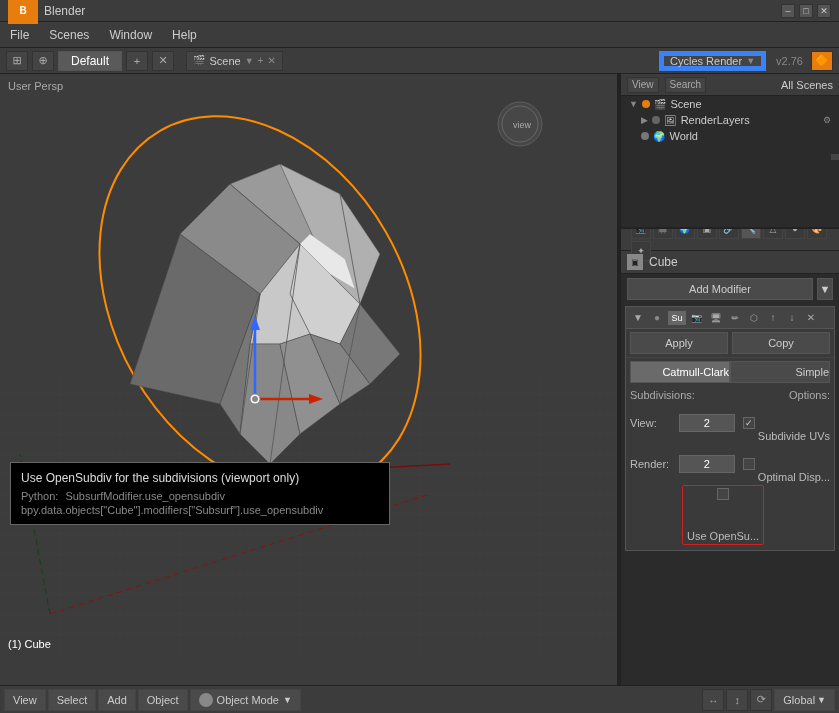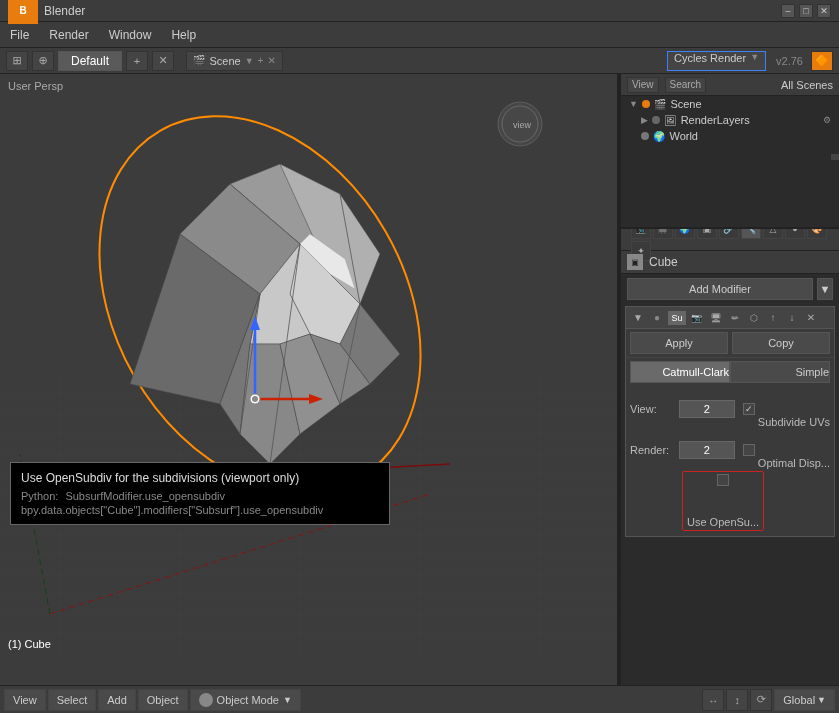--- a/index.html
+++ b/index.html
@@ -125,25 +125,25 @@
       align-items: center;
       gap: 4px;
       margin-left: 8px;
       background: #444;
       border: 1px solid #333;
       padding: 0 6px;
       height: 20px;
     }
     .render-engine-area {
       display: flex;
-      align-items: flex-start;
+      align-items: center;
       gap: 4px;
       margin-left: auto;
       background: #444;
-      border: 1px solid #3b82f6;
+      border: 5px solid #3b82f6;
       padding: 0 6px;
       height: 20px;
     }
 
     
     #main-layout {
       display: flex;
       width: 100%;
       height: calc(713px - 22px - 26px - 26px - 28px);
     }
@@ -519,21 +519,21 @@
   </div>
   <div id="titlebar-controls">
     <div class="title-btn">–</div>
     <div class="title-btn">□</div>
     <div class="title-btn">✕</div>
   </div>
 </div>
 
 <div id="menubar">
   <div class="menu-item">File</div>
-  <div class="menu-item">Render</div>
+  <div class="menu-item">Scenes</div>
   <div class="menu-item">Window</div>
   <div class="menu-item">Help</div>
 </div>
 
 <div id="header-strip">
   <div class="header-icon-btn">⊞</div>
   <div class="header-icon-btn">⊕</div>
   <div class="workspace-tab active">
     <span>Default</span>
   </div>
@@ -740,20 +740,24 @@
         <div id="alg-tabs">
           <div class="alg-tab active">
             <span>Catmull-Clark</span>
           </div>
           <div class="alg-tab">
             <span>Simple</span>
           </div>
         </div>
 
         <div id="subdivisions-section">
+          <div class="subdiv-title-row">
+            <span class="subdiv-title">Subdivisions:</span>
+            <span class="options-title">Options:</span>
+          </div>
 
           <div class="subdiv-row">
             <span class="subdiv-label">View:</span>
             <div class="subdiv-value">
               <span>2</span>
             </div>
 
             <div style="display:flex;align-items:center;gap:3px;margin-left:4px;">
               <div class="checkbox checked"></div>
               <span class="checkbox-label">Subdivide UVs</span>

